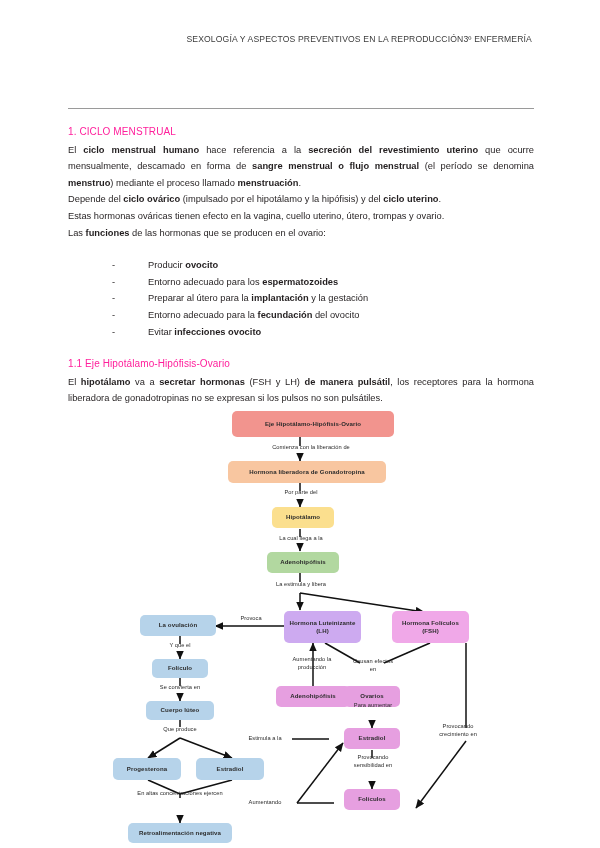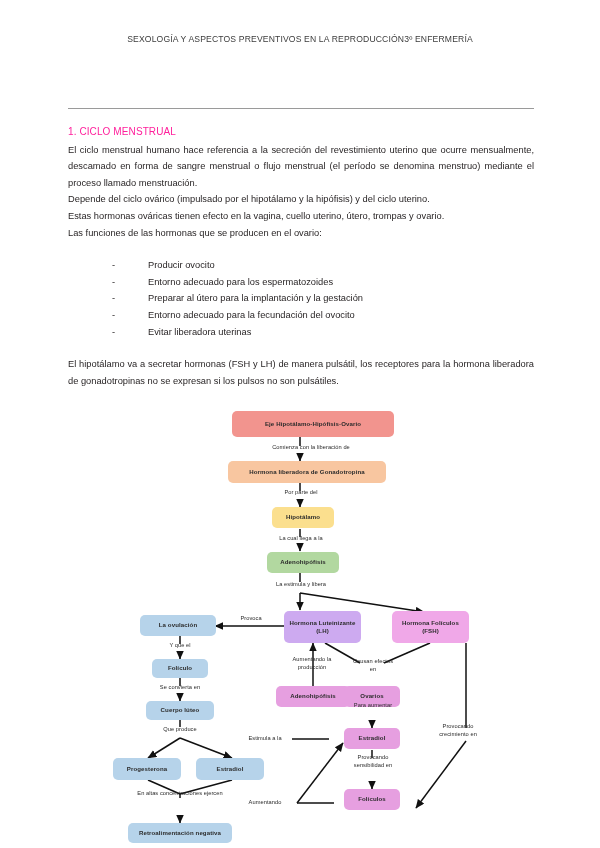--- a/index.html
+++ b/index.html
@@ -24,21 +24,21 @@
     box-sizing: border-box;
   }
 
   
   .doc-header {
     position: absolute;
     left: 68px;
     top: 34px;
     width: 466px;
     display: flex;
-    justify-content: center;
+    justify-content: flex-end;
     align-items: baseline;
     font-size: 8.6px;
     letter-spacing: 0.15px;
     color: #3b3b3b;
   }
   .doc-header .hdr-right { padding-right: 2px; }
 
   
   .doc-title {
     position: absolute;
@@ -74,21 +74,21 @@
     font-weight: normal;
     color: #ff1f9b;
     margin: 0 0 1px 0;
     letter-spacing: 0.1px;
   }
   h2.sec.spaced { margin-top: 14px; }
   p.para { margin: 0 0 0 0; }
   p.para + p.para { margin-top: 0; }
   p.gap { margin-top: 14px; }
   p.just { text-align: justify; }
-  b { font-weight: normal; }
+  b { font-weight: bold; }
 
   ul.dashlist {
     list-style: none;
     margin: 16px;
     padding: 0 0 0 28px;
   }
   ul.dashlist li {
     position: relative;
     padding-left: 36px;
     line-height: 16.6px;
@@ -158,23 +158,24 @@
 
     <p class="para gap">Estas hormonas ováricas tienen efecto en la vagina, cuello uterino, útero, trompas y ovario.</p>
 
     <p class="para"><span>Las </span><b>funciones</b><span> de las hormonas que se producen en el ovario:</span></p>
 
     <ul class="dashlist">
       <li><span>Producir </span><b>ovocito</b><span></span></li>
       <li><span>Entorno adecuado para los </span><b>espermatozoides</b><span></span></li>
       <li><span>Preparar al útero para la </span><b>implantación</b><span> y la gestación</span></li>
       <li><span>Entorno adecuado para la </span><b>fecundación</b><span> del ovocito</span></li>
-      <li><span>Evitar </span><b>liberadora uterinas</b><span></span></li>
+      <li><span>Evitar </span><b>infecciones ovocito</b><span></span></li>
     </ul>
 
+    <h2 class="sec spaced">1.1 Eje Hipotálamo-Hipófisis-Ovario</h2>
 
     <p class="para just"><span>El </span><b>hipotálamo</b><span> va a </span><b>secretar hormonas</b><span> (FSH y LH) </span><b>de manera pulsátil</b><span>, los receptores para la hormona liberadora de gonadotropinas no se expresan si los pulsos no son pulsátiles.</span></p>
 
   </div>
 
   <div class="flow">
 
     <svg width="600" height="450">
       <defs>
         <marker id="ah" markerWidth="7" markerHeight="7" refX="5.6" refY="2.6" orient="auto">

